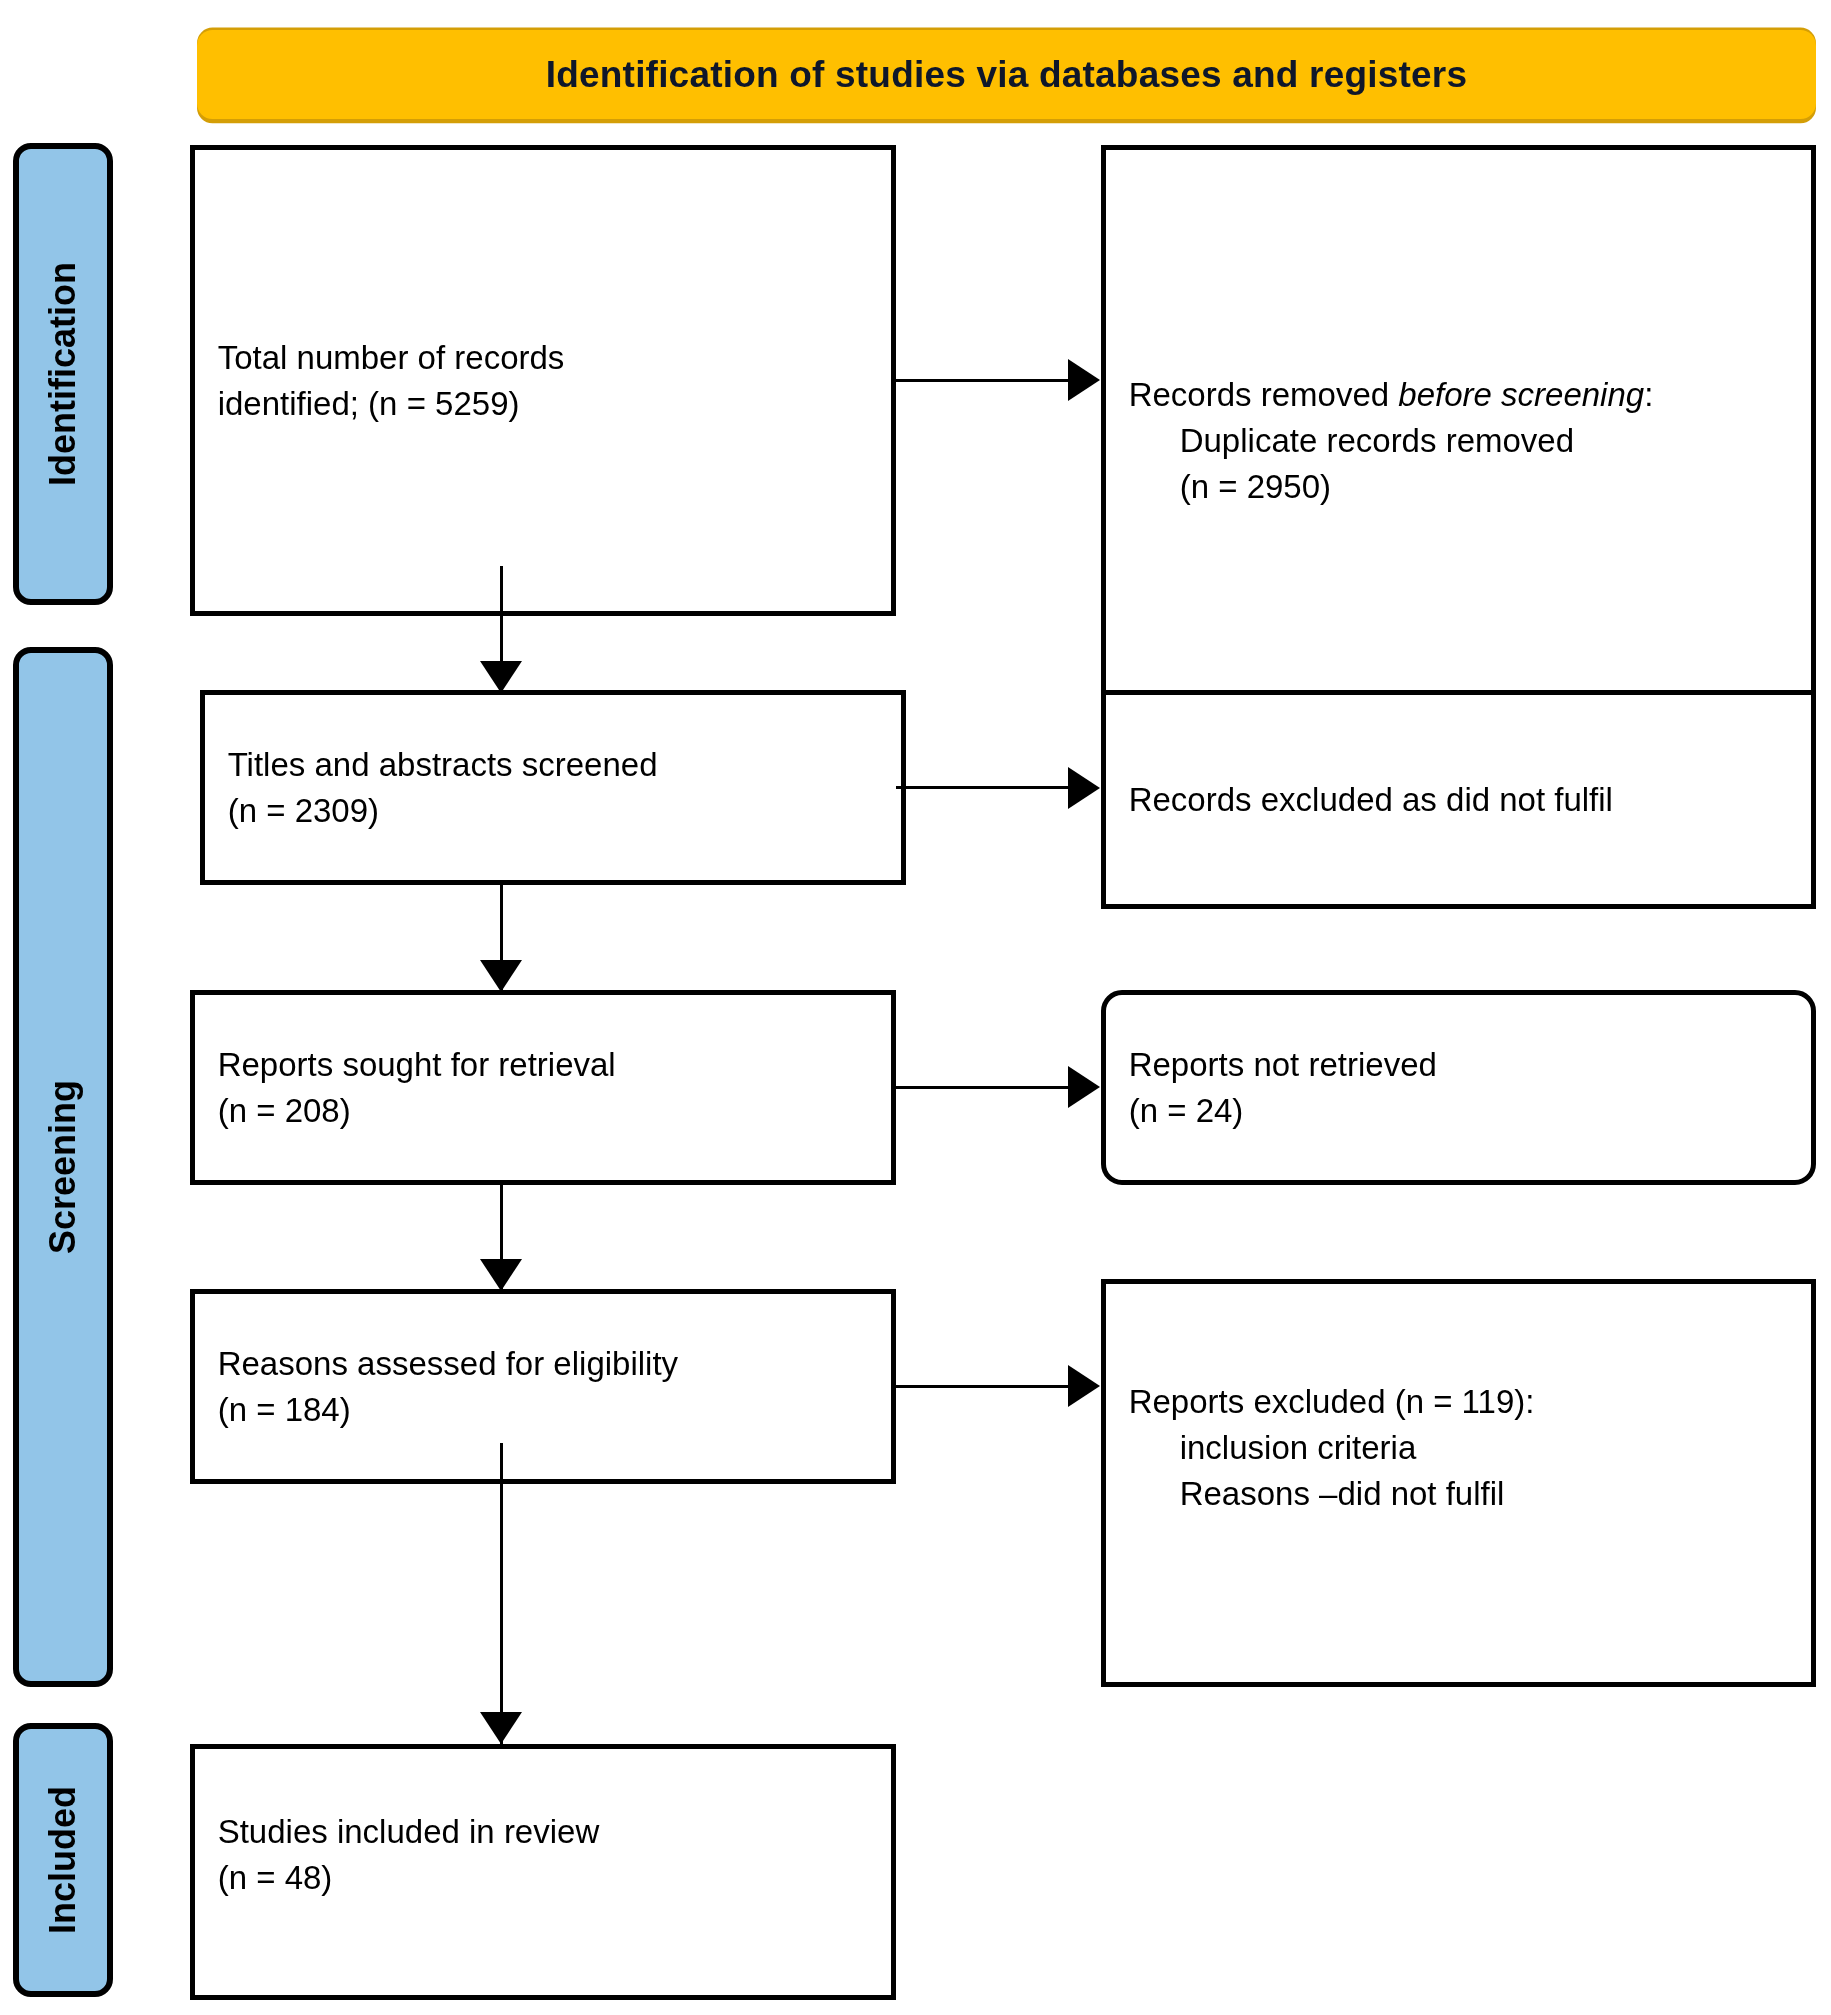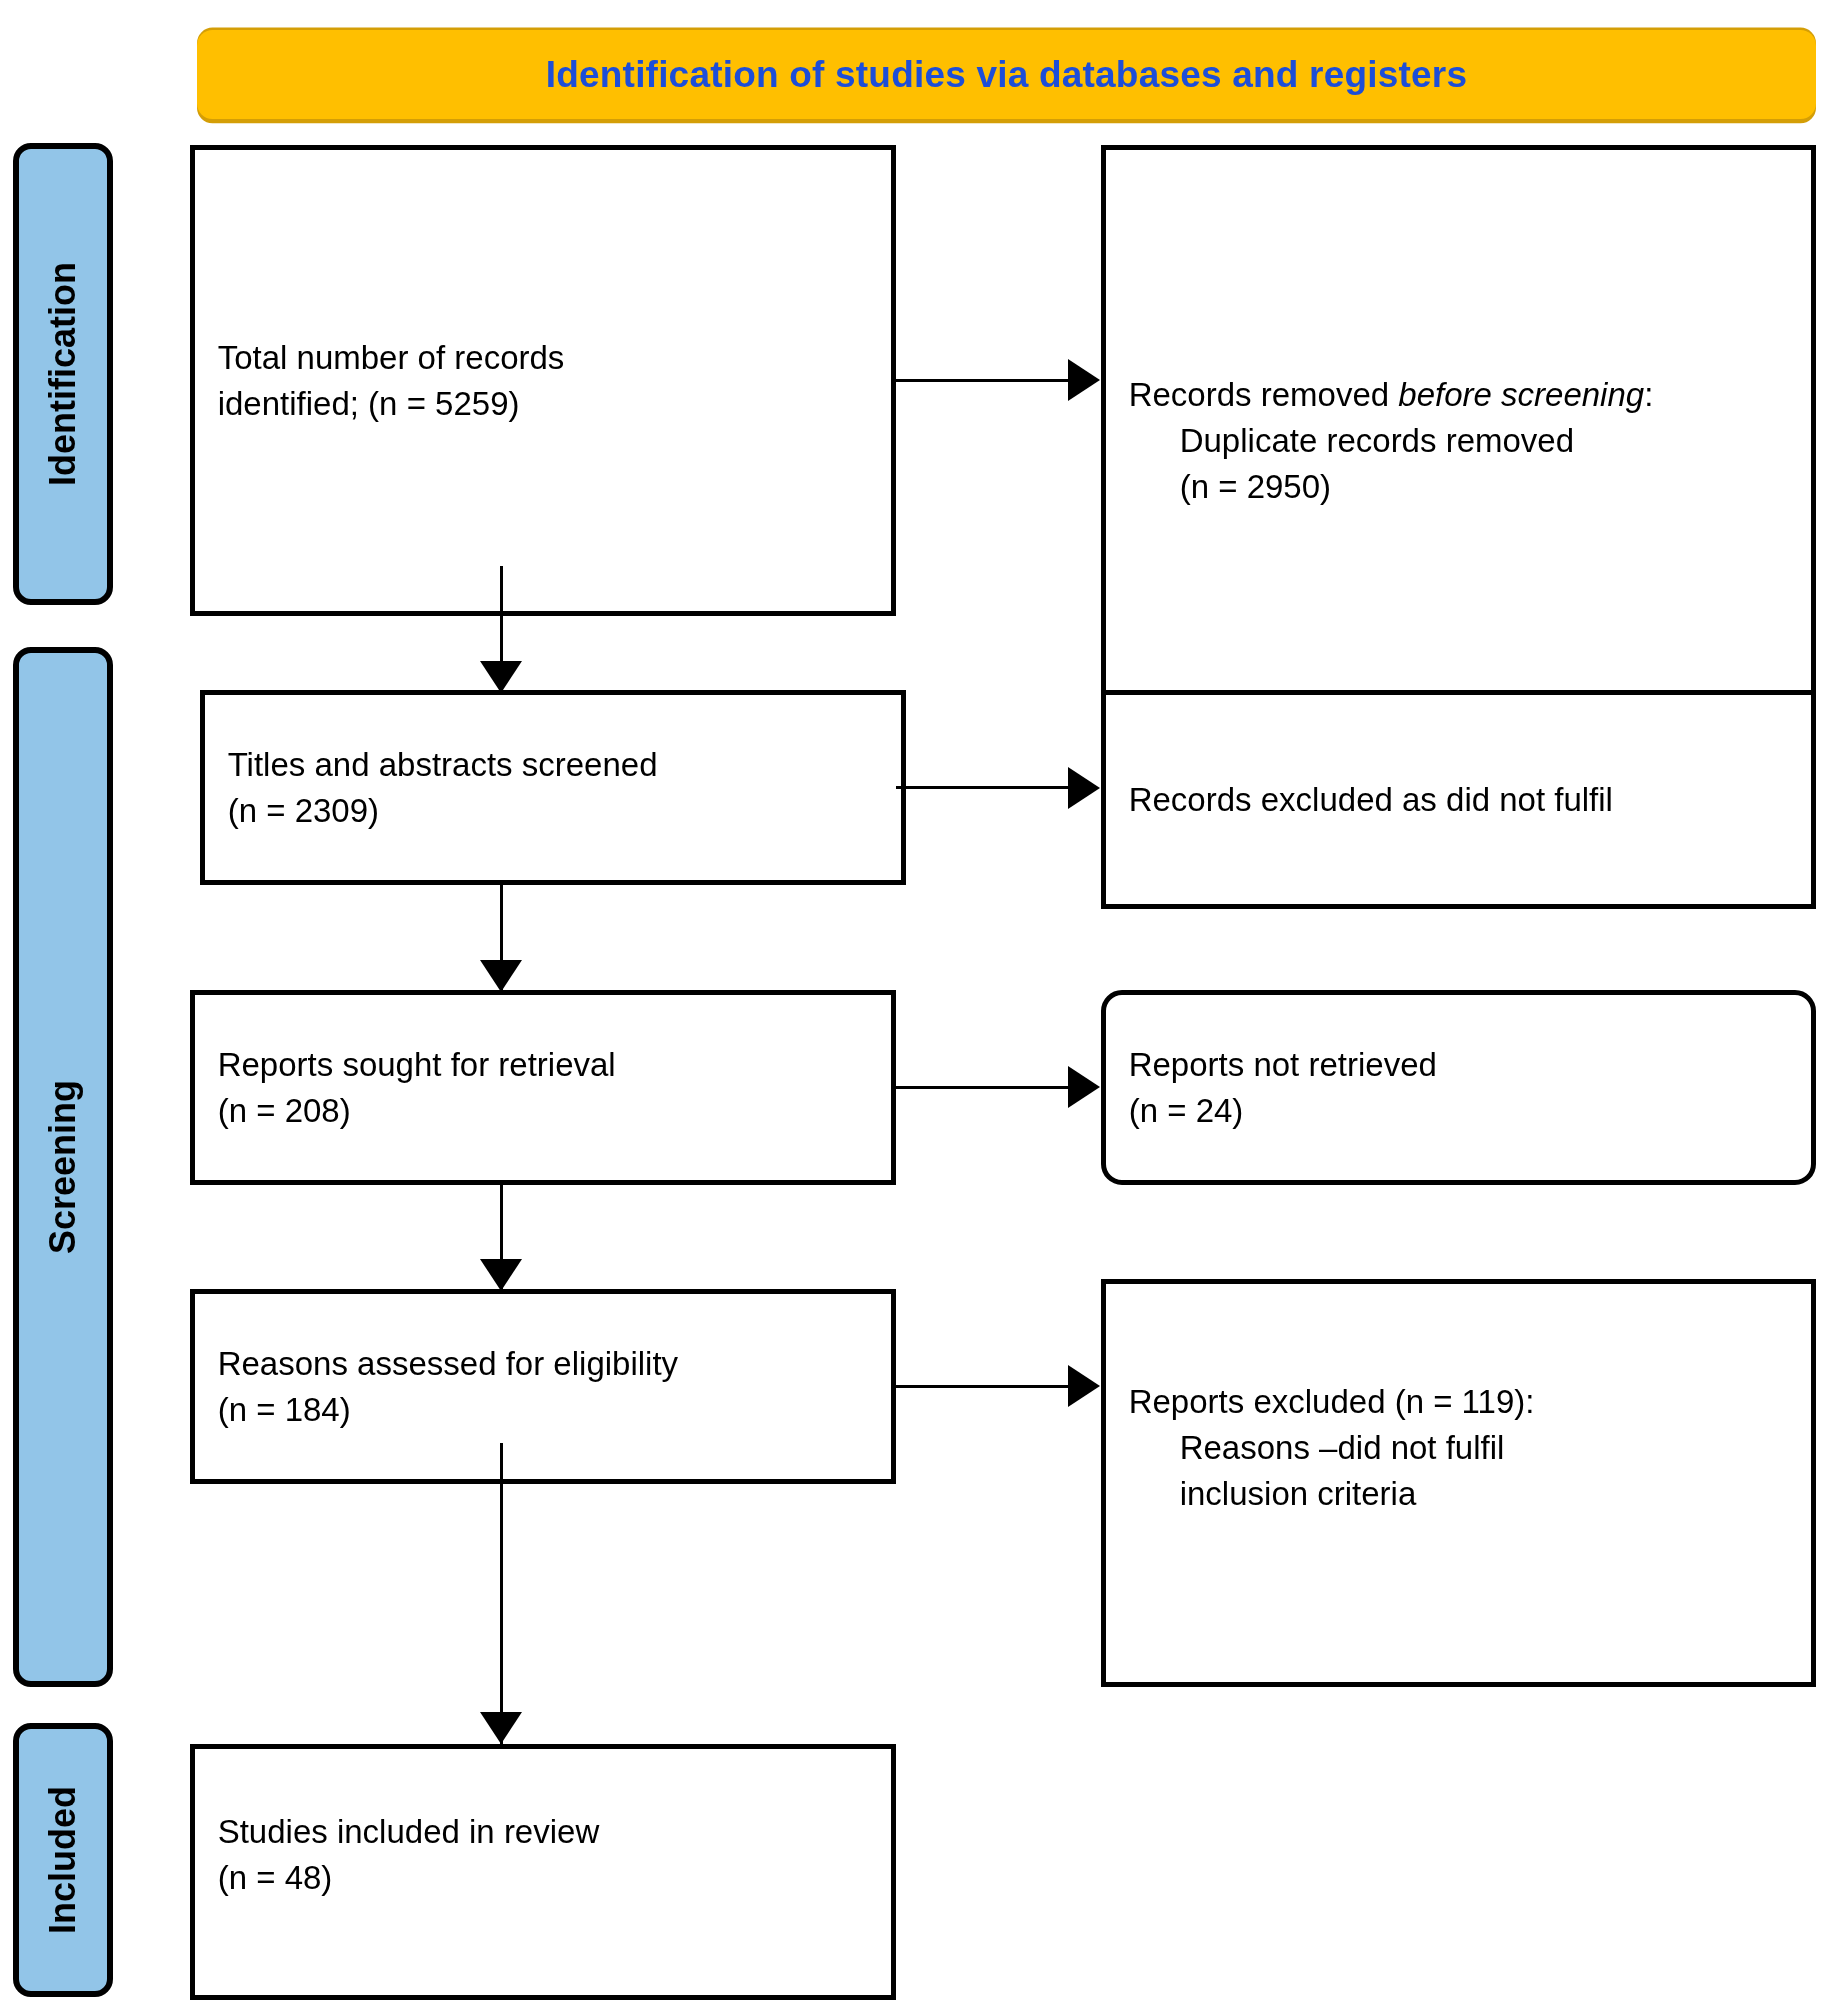--- a/index.html
+++ b/index.html
@@ -24,21 +24,21 @@
     background: #FFBF00;
     border-radius: 15.5px;
     box-shadow: 0 4.2px 0 0 #d49e06, 0 -2.4px 0 0 #d49e06;
     display: flex;
     align-items: center;
     justify-content: center;
   }
   .banner-label {
     font-size: 37px;
     font-weight: bold;
-    color: #1d4ed8;
+    color: #0f172a;
     letter-spacing: 0.2px;
     white-space: nowrap;
   }
 
   
   .stage {
     position: absolute;
     box-sizing: border-box;
     background: #92C5E8;
     border: 6.6px solid #000000;
@@ -193,22 +193,22 @@
       <span class="nowrapline" style="display:block">(n = 184)</span>
     </div>
   </div>
 
   <div class="hline" style="left:896px; top:1385px; width:185px;"></div>
   <div class="arrow-right" style="left:1068px; top:1365px;"></div>
 
   <div class="box" style="left:1101px; top:1279px; width:715px; height:408px;">
     <div class="box-text" style="top:95px;">
       <span class="nowrapline" style="display:block">Reports excluded (n = 119):</span>
+      <span class="indent nowrapline">inclusion criteria</span>
       <span class="indent">Reasons –did not fulfil</span>
-      <span class="indent nowrapline">inclusion criteria</span>
     </div>
   </div>
 
   <div class="vline" style="left:500px; top:1443px; height:304px;"></div>
   <div class="arrow-down" style="left:480px; top:1712px;"></div>
 
   <div class="box" style="left:190px; top:1744px; width:706px; height:256px;">
     <div class="box-text" style="top:60px;">
       <span class="nowrapline" style="display:block">Studies included in review</span>
       <span class="nowrapline" style="display:block">(n = 48)</span>

